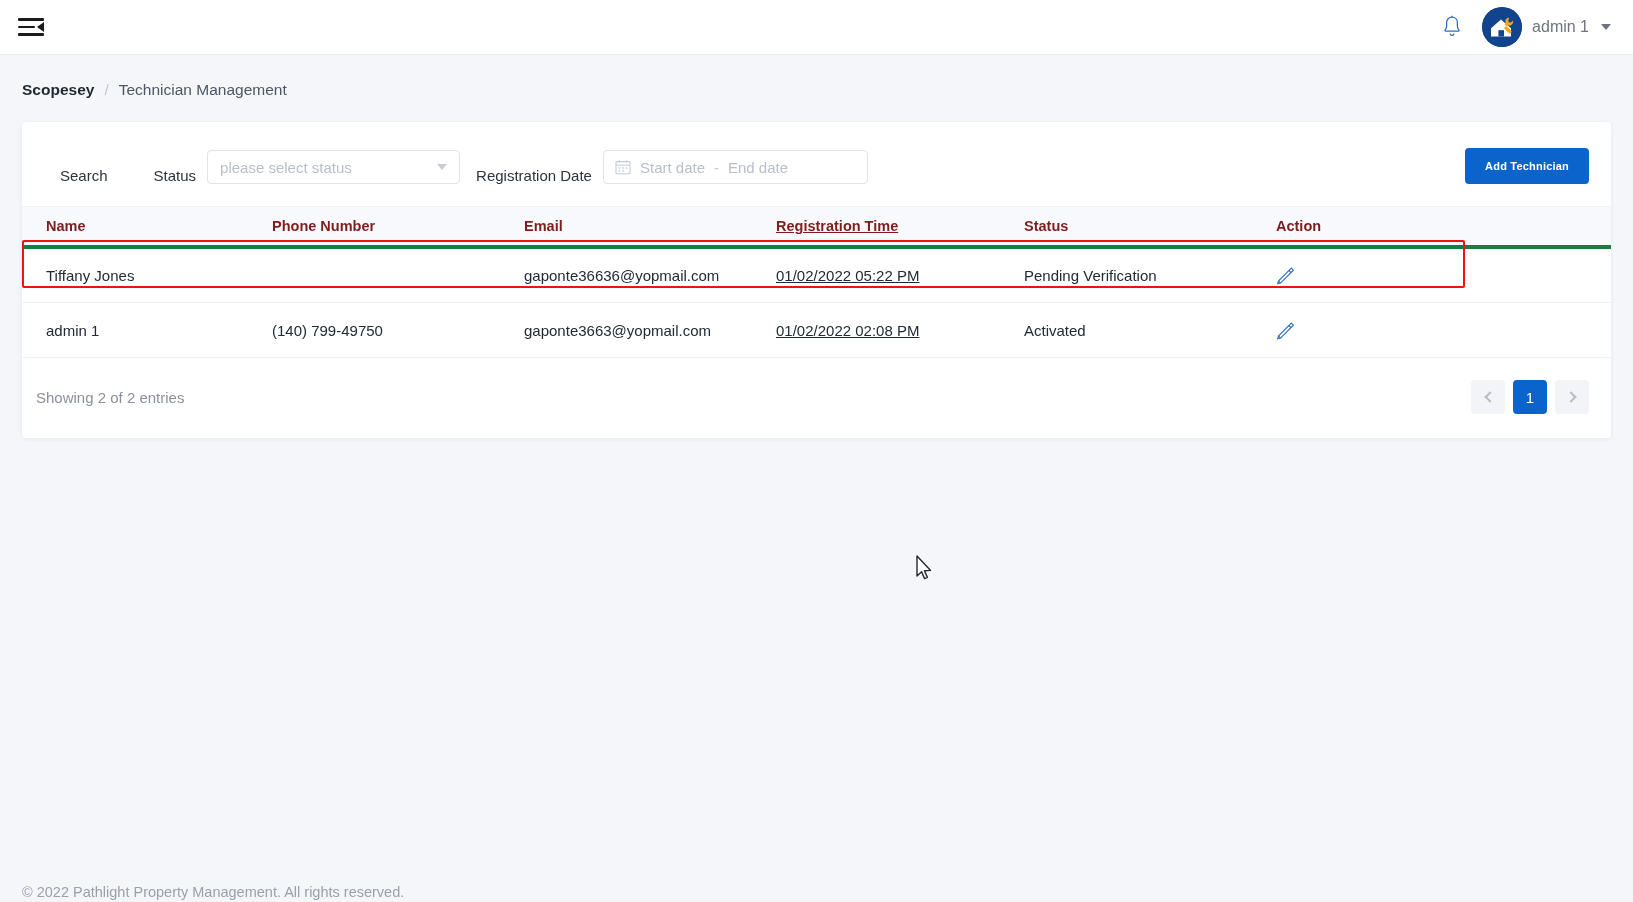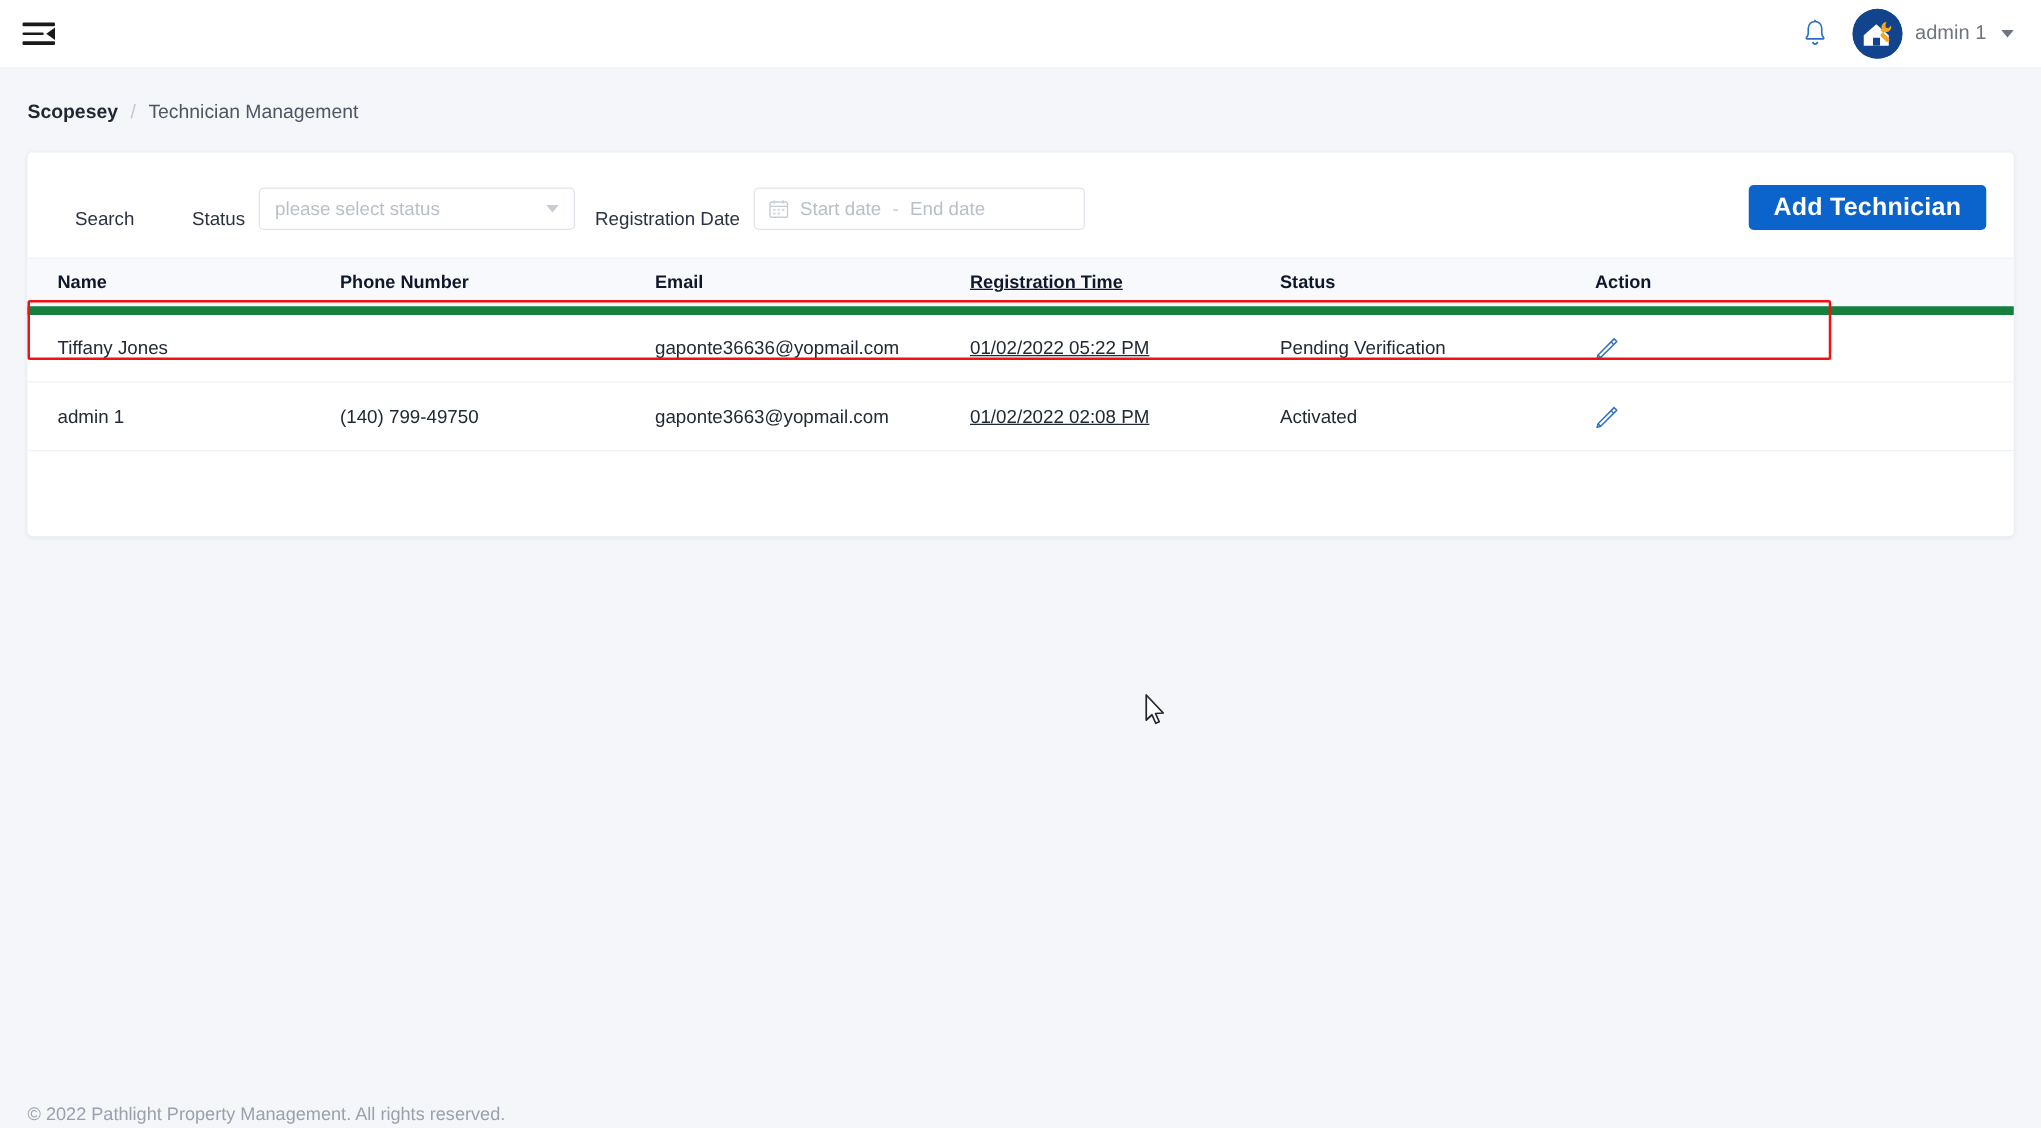--- a/index.html
+++ b/index.html
@@ -137,39 +137,39 @@
   }
 
   .add-btn {
     margin-left: auto;
     background: #0b64cc;
     color: #fff;
     border: none;
     border-radius: 4px;
     height: 36px;
     padding: 0 20px;
-    font-size: 20px;
+    font-size: 11px;
     font-weight: 700;
     font-family: "Liberation Sans", sans-serif;
     cursor: pointer;
     letter-spacing: 0.2px;
   }
 
   
   table { width: 100%; border-collapse: collapse; table-layout: fixed; }
   thead th {
     background: #f7f9fc;
     text-align: left;
     font-size: 14.5px;
-    color: #0f172a;
+    color: #7f1d1d;
     font-weight: 700;
     padding: 11px 0 11px 0;
     height: 37px;
     border-top: 1px solid #eef1f6;
-    border-bottom: 7px solid #15803d;
+    border-bottom: 4px solid #15803d;
   }
   tbody td {
     font-size: 15px;
     color: #222a35;
     padding: 17px 0;
     border-bottom: 1px solid #eef1f6;
     height: 55px;
     vertical-align: middle;
   }
   .col-name   { width: 250px; padding-left: 24px !important; }
@@ -342,20 +342,32 @@
           <svg class="edit-icon" width="19" height="19" viewBox="0 0 19 19">
             <path d="M15.3 2.1 2.4 15.0 1.7 17.8 4.5 17.1 17.4 4.2 z" fill="none" stroke="#2a6fc4" stroke-width="1.15"></path>
             <path d="M2.4 15.0 4.5 17.1" stroke="#2a6fc4" stroke-width="1.15"></path>
             <path d="M12.9 4.5 14.9 6.6" stroke="#2a6fc4" stroke-width="1.15"></path>
           </svg>
         </td>
       </tr>
     </tbody>
   </table>
 
+  <div class="card-footer">
+    <span class="entries-text">Showing 2 of 2 entries</span>
+    <div class="pager">
+      <button class="pg-btn">
+        <span class="chev left"></span>
+      </button>
+      <button class="pg-btn active">1</button>
+      <button class="pg-btn">
+        <span class="chev right"></span>
+      </button>
+    </div>
+  </div>
 </div>
 
 <div style="position:absolute; left:22px; top:240px; width:1443px; height:48px; border:2.5px solid #f01212; border-radius:2px; pointer-events:none;"></div>
 
 <div class="page-footer">© 2022 Pathlight Property Management. All rights reserved.</div>
 
 <svg class="cursor-pointer-img" width="20" height="28" viewBox="0 0 20 28">
   <path d="M2 1 L2 21 L6.6 16.8 L9.6 23.6 L12.4 22.4 L9.4 15.8 L15.6 15.4 Z" fill="#ffffff" stroke="#24282e" stroke-width="1.4" stroke-linejoin="round"></path>
 </svg>
 

